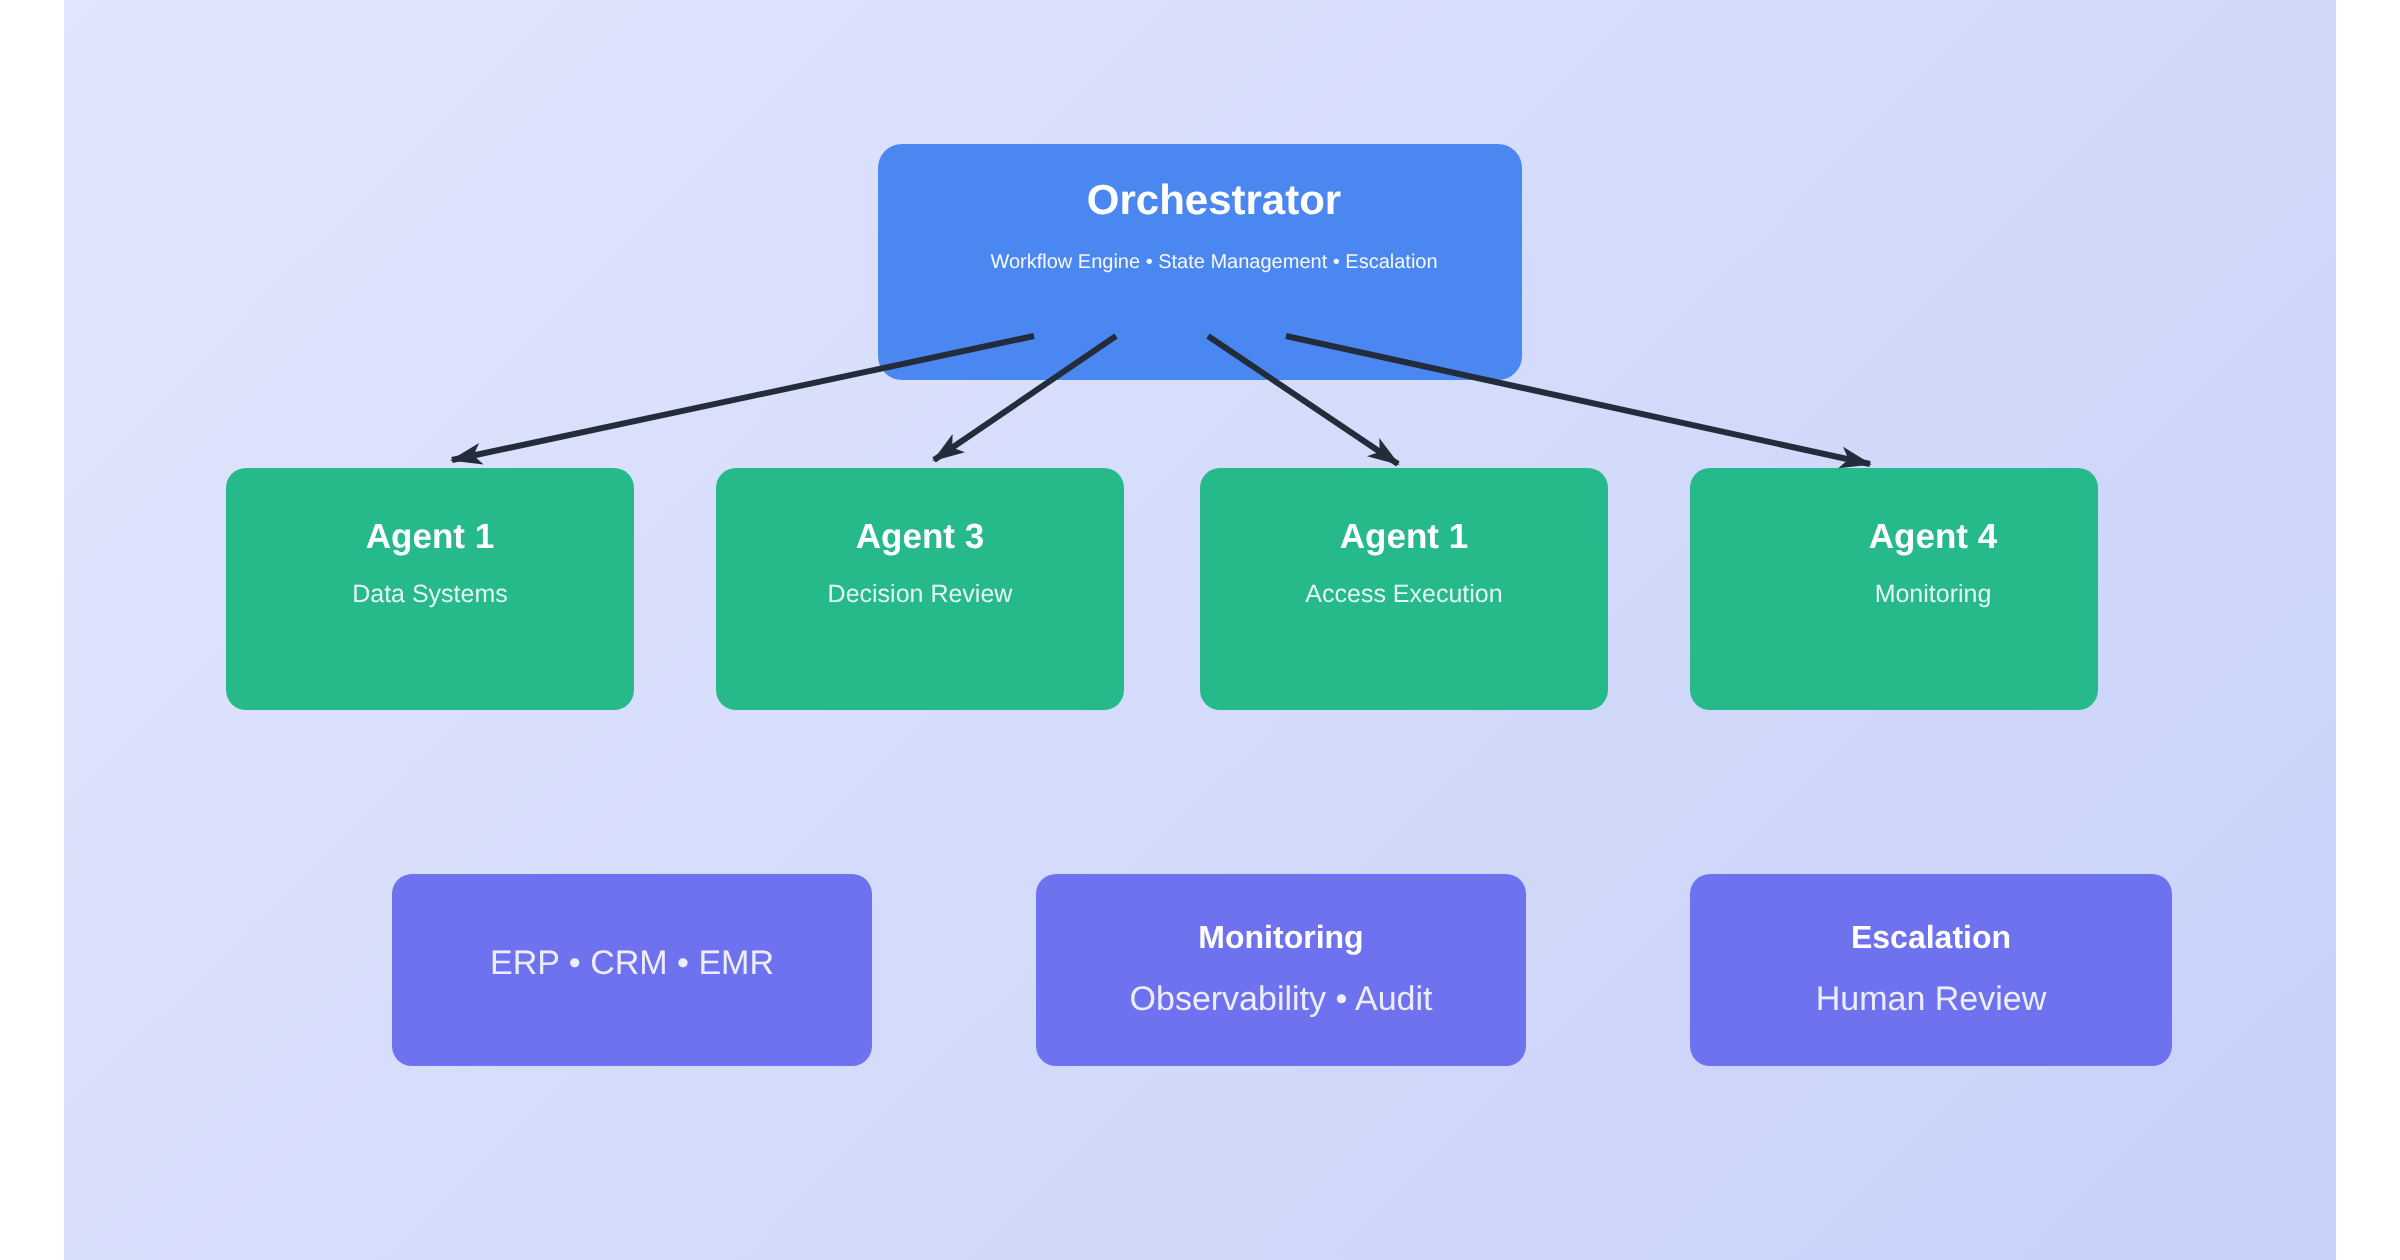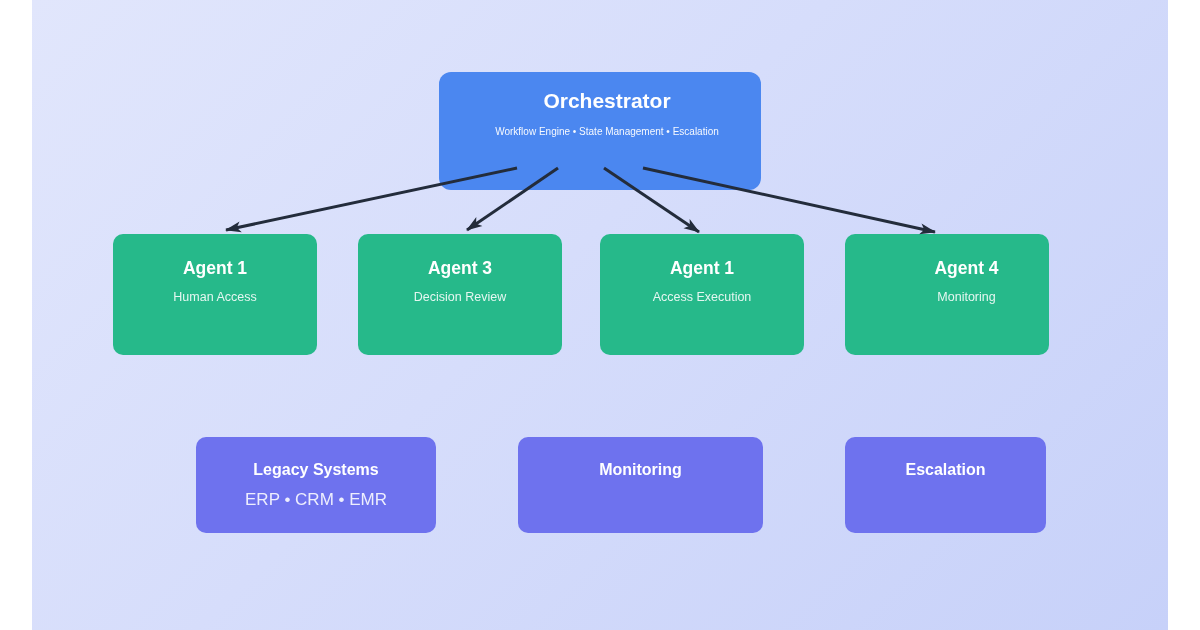--- a/index.html
+++ b/index.html
@@ -63,21 +63,21 @@
     top: 437px;
     height: 96px;
     background: #6e72ee;
     border-radius: 10px;
     padding-top: 24px;
   }
   .support .title { font-size: 16px; }
   .support .subtitle { font-size: 17px; margin-top: 11px; }
   .support-1 { left: 196px; width: 240px; }
   .support-2 { left: 518px; width: 245px; }
-  .support-3 { left: 845px; width: 201px; }
+  .support-3 { left: 845px; width: 241px; }
 
   .edges {
     position: absolute;
     left: 0; top: 0;
     width: 1200px; height: 630px;
     z-index: 3;
     pointer-events: none;
   }
 </style>
 </head>
@@ -98,38 +98,39 @@
     <line x1="643" y1="168" x2="935" y2="232" stroke="#232c3b" stroke-width="3" marker-end="url(#arrowhead)"></line>
   </svg>
 
   <div class="card orchestrator">
     <div class="title">Orchestrator</div>
     <div class="subtitle">Workflow Engine • State Management • Escalation</div>
   </div>
 
   <div class="card agent agent-1">
     <div class="title">Agent 1</div>
-    <div class="subtitle">Human Access</div>
+    <div class="subtitle">Data Systems</div>
   </div>
   <div class="card agent agent-2">
     <div class="title">Agent 3</div>
     <div class="subtitle">Decision Review</div>
   </div>
   <div class="card agent agent-3">
     <div class="title">Agent 1</div>
     <div class="subtitle">Access Execution</div>
   </div>
   <div class="card agent agent-4">
     <div class="title">Agent 4</div>
     <div class="subtitle">Monitoring</div>
   </div>
 
   <div class="card support support-1">
-    <div class="title">Legacy Systems</div>
     <div class="subtitle">ERP • CRM • EMR</div>
   </div>
   <div class="card support support-2">
     <div class="title">Monitoring</div>
+    <div class="subtitle">Observability • Audit</div>
   </div>
   <div class="card support support-3">
     <div class="title">Escalation</div>
+    <div class="subtitle">Human Review</div>
   </div>
 </div>
 
 </body></html>

